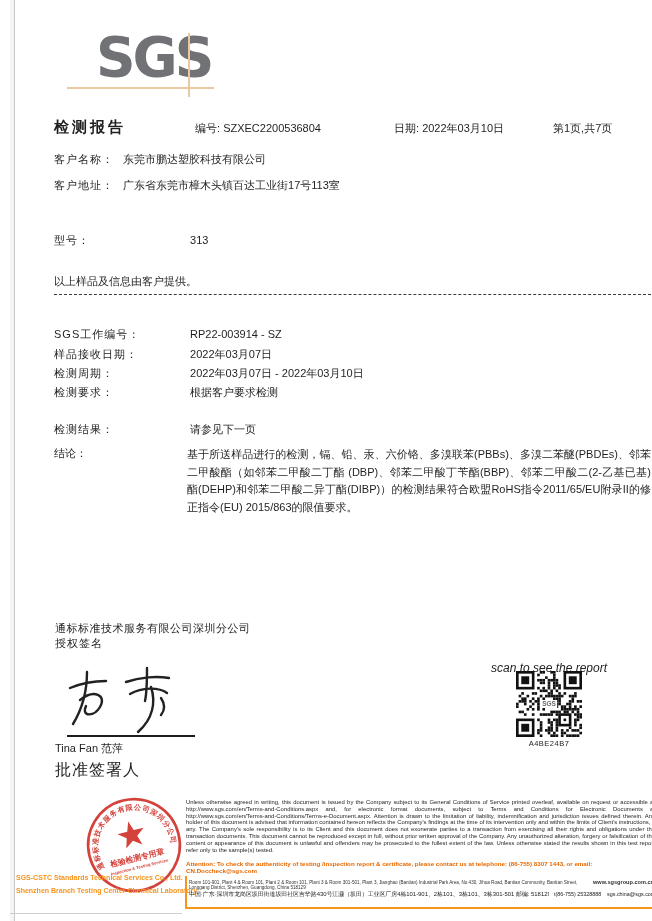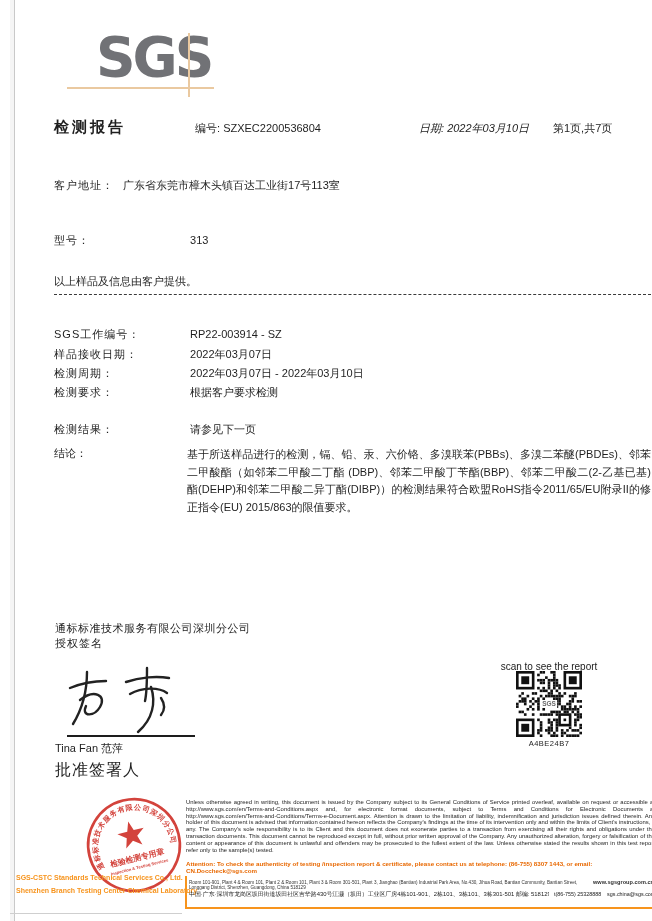--- a/index.html
+++ b/index.html
@@ -14,21 +14,21 @@
   
   .logo { position:absolute; left:86px; top:30px; font-family:"DejaVu Sans",sans-serif;
           font-weight:bold; font-size:55px; letter-spacing:-3px; color:#717276; line-height:1; }
   .logo-hline { position:absolute; left:57px; top:87px; width:147px; height:2px; background:#eac9a0; }
   .logo-vline { position:absolute; left:178px; top:33px; width:2px; height:64px; background:#eac9a0; }
 
   
   .title { position:absolute; left:44px; top:118px; font-size:15px; font-weight:bold; letter-spacing:3px; }
   .meta { position:absolute; top:121px; font-size:11px; }
   .m-no   { left:185px; }
-  .m-date { left:409px;font-style:italic; }
+  .m-date { left:384px; }
   .m-page { left:543px; }
 
   
   .row { position:absolute; left:44px; font-size:11px; white-space:nowrap; }
   .lbl { display:inline-block; letter-spacing:1px; }
   .w66  { width:66px; }
   .w133 { width:133px; }
   .dashed { position:absolute; left:44px; top:294px; width:597px; border-top:1px dashed #3a3a3a; }
 
   .conclusion { position:absolute; left:177px; top:446px; width:464px; font-size:11px;
@@ -36,21 +36,21 @@
 
   
   .sig-company { position:absolute; left:45px; top:621px; font-size:11px; letter-spacing:.5px; }
   .sig-auth    { position:absolute; left:45px; top:636px; font-size:11px; letter-spacing:1px; }
   .sig-svg     { position:absolute; left:50px; top:664px; }
   .sig-line    { position:absolute; left:57px; top:735px; width:128px; height:2px; background:#1d1d1d; }
   .sig-name    { position:absolute; left:45px; top:741px; font-size:11px; }
   .sig-title   { position:absolute; left:45px; top:760px; font-size:16px; letter-spacing:1px; }
 
   
-  .qr-caption { position:absolute; left:479px; top:661px; width:120px; text-align:center; font-size:10px; color:#222; }
+  .qr-caption { position:absolute; left:479px; top:661px; width:120px; text-align:center; font-size:12px; color:#222;font-style:italic; }
   .qr-box     { position:absolute; left:506px; top:671px; width:66px; height:66px; }
   .qr-center  { position:absolute; left:50%; top:50%; transform:translate(-50%,-50%);
                 background:#fff; padding:0 1px; font-size:6.5px; font-weight:bold; color:#6b6b6b; line-height:8px; }
   .qr-code-txt{ position:absolute; left:479px; top:739px; width:120px; text-align:center; font-size:7.5px; letter-spacing:.5px; color:#222; }
 
   
   .stamp { position:absolute; left:74px; top:795px; width:100px; height:100px; transform:rotate(-14deg); opacity:.92; }
   .co-en1 { position:absolute; left:6px;  top:874px; width:200px; font-size:7px; color:#f7941d; font-weight:bold; }
   .co-en2 { position:absolute; left:6px;  top:887px; width:200px; font-size:7px; color:#f7941d; font-weight:bold; }
 
@@ -87,20 +87,24 @@
   <div class="meta m-no">
     <span>编号:</span>
     <span>SZXEC2200536804</span>
   </div>
   <div class="meta m-date">
     <span>日期:</span>
     <span>2022年03月10日</span>
   </div>
   <div class="meta m-page">第1页,共7页</div>
 
+  <div class="row" style="top:152px">
+    <span class="lbl w66">客户名称：</span>
+    <span>东莞市鹏达塑胶科技有限公司</span>
+  </div>
   <div class="row" style="top:178px">
     <span class="lbl w66">客户地址：</span>
     <span>广东省东莞市樟木头镇百达工业街17号113室</span>
   </div>
   <div class="row" style="top:233px">
     <span class="lbl w133">型号：</span>
     <span>313</span>
   </div>
   <div class="row" style="top:274px">以上样品及信息由客户提供。</div>
 

